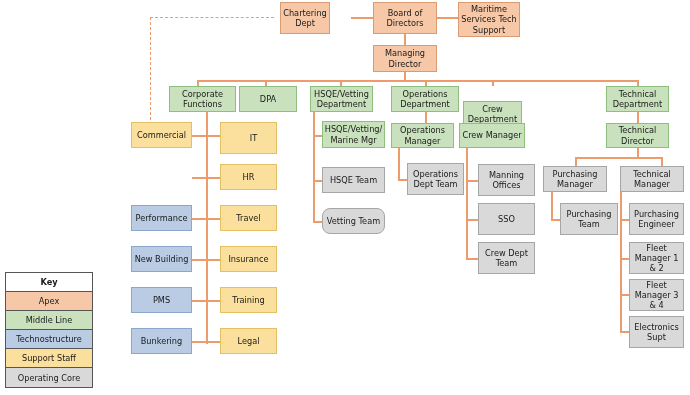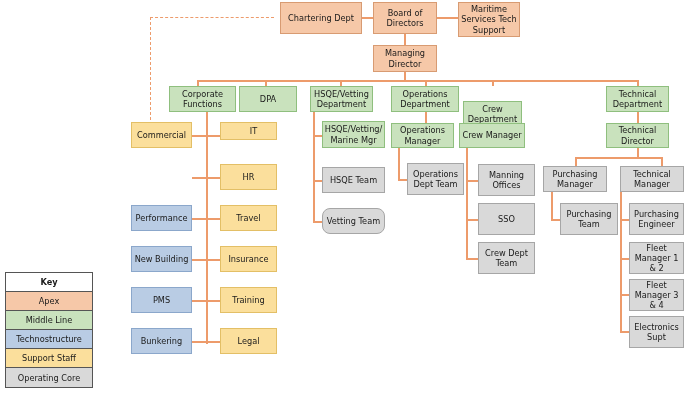--- a/index.html
+++ b/index.html
@@ -133,39 +133,39 @@
 
   <div class="ln lnv" style="left:551px;top:192px;height:28px;"></div>
   <div class="ln lnh" style="left:551px;top:219px;width:9px;"></div>
 
   <div class="ln lnv" style="left:620px;top:192px;height:140px;"></div>
   <div class="ln lnh" style="left:620px;top:219px;width:9px;"></div>
   <div class="ln lnh" style="left:620px;top:258px;width:9px;"></div>
   <div class="ln lnh" style="left:620px;top:294px;width:9px;"></div>
   <div class="ln lnh" style="left:620px;top:331px;width:9px;"></div>
 
-  <div class="node apex" style="left:280px;top:2px;width:82px;height:32px;">Chartering Dept</div>
+  <div class="node apex" style="left:280px;top:2px;width:50px;height:32px;">Chartering Dept</div>
   <div class="node apex" style="left:373px;top:2px;width:64px;height:32px;">Board of Directors</div>
   <div class="node apex" style="left:458px;top:2px;width:62px;height:35px;">Maritime Services Tech Support</div>
   <div class="node apex" style="left:373px;top:45px;width:64px;height:27px;">Managing Director</div>
 
   <div class="node middle" style="left:169px;top:86px;width:67px;height:26px;">Corporate Functions</div>
   <div class="node middle" style="left:239px;top:86px;width:58px;height:26px;">DPA</div>
   <div class="node middle" style="left:310px;top:86px;width:63px;height:26px;">HSQE/Vetting Department</div>
   <div class="node middle" style="left:391px;top:86px;width:68px;height:26px;">Operations Department</div>
   <div class="node middle" style="left:463px;top:86px;width:59px;height:26px;margin-top:15px;">Crew Department</div>
   <div class="node middle" style="left:606px;top:86px;width:63px;height:26px;">Technical Department</div>
 
   <div class="node middle" style="left:322px;top:121px;width:63px;height:27px;">HSQE/Vetting/ Marine Mgr</div>
   <div class="node middle" style="left:391px;top:123px;width:63px;height:25px;">Operations Manager</div>
   <div class="node middle" style="left:459px;top:123px;width:66px;height:25px;">Crew Manager</div>
   <div class="node middle" style="left:606px;top:123px;width:63px;height:25px;">Technical Director</div>
 
   <div class="node support" style="left:131px;top:122px;width:61px;height:26px;">Commercial</div>
-  <div class="node support" style="left:220px;top:122px;width:57px;height:18px;padding-left:12px;">IT</div>
+  <div class="node support" style="left:220px;top:122px;width:57px;height:32px;padding-left:12px;">IT</div>
   <div class="node support" style="left:220px;top:164px;width:57px;height:26px;">HR</div>
   <div class="node techno" style="left:131px;top:205px;width:61px;height:26px;">Performance</div>
   <div class="node support" style="left:220px;top:205px;width:57px;height:26px;">Travel</div>
   <div class="node techno" style="left:131px;top:246px;width:61px;height:26px;">New Building</div>
   <div class="node support" style="left:220px;top:246px;width:57px;height:26px;">Insurance</div>
   <div class="node techno" style="left:131px;top:287px;width:61px;height:26px;">PMS</div>
   <div class="node support" style="left:220px;top:287px;width:57px;height:26px;">Training</div>
   <div class="node techno" style="left:131px;top:328px;width:61px;height:26px;">Bunkering</div>
   <div class="node support" style="left:220px;top:328px;width:57px;height:26px;">Legal</div>
 

